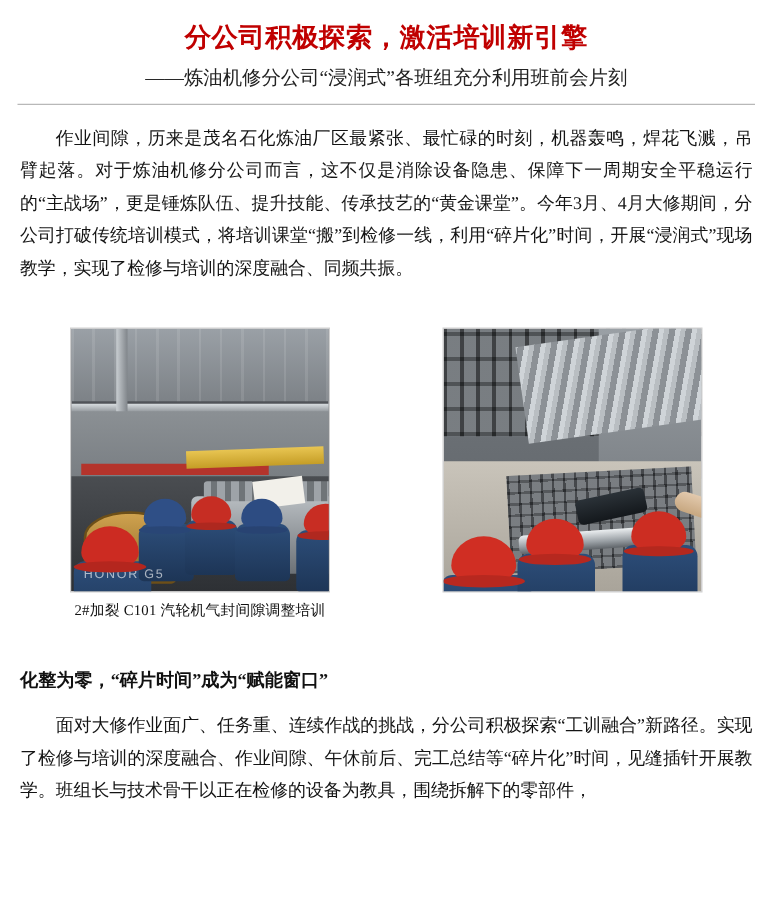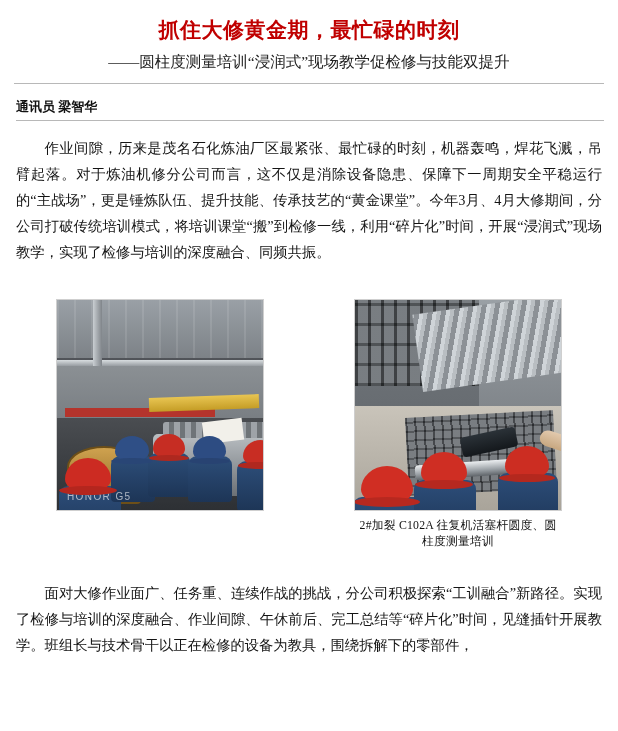--- a/index.html
+++ b/index.html
@@ -227,25 +227,24 @@
     position: absolute; left: 184px; bottom: 58px; width: 52px; height: 16px;
     background: linear-gradient(#e2c9ad,#c7a780); border-radius: 8px; transform: rotate(18deg);
     z-index: 4;
   }
 </style>
 </head>
 <body>
 
 <div class="page">
 
-  <div class="title">抓住大修黄金期，最忙碌的时刻</div>
-
-  <div class="subtitle">——圆柱度测量培训“浸润式”现场教学促检修与技能双提升</div>
-
-  <div class="byline">通讯员 梁智华</div>
+  <div class="title">分公司积极探索，激活培训新引擎</div>
+
+  <div class="subtitle">——炼油机修分公司“浸润式”各班组充分利用班前会片刻</div>
+
 
   <p class="para">作业间隙，历来是茂名石化炼油厂区最紧张、最忙碌的时刻，机器轰鸣，焊花飞溅，吊臂起落。对于炼油机修分公司而言，这不仅是消除设备隐患、保障下一周期安全平稳运行的“主战场”，更是锤炼队伍、提升技能、传承技艺的“黄金课堂”。今年3月、4月大修期间，分公司打破传统培训模式，将培训课堂“搬”到检修一线，利用“碎片化”时间，开展“浸润式”现场教学，实现了检修与培训的深度融合、同频共振。</p>
 
   <div class="figures">
 
     <figure class="fig">
       <div class="photo p1" aria-label="检修现场多名戴红色与蓝色安全帽的工人围绕汽轮机转子进行气封间隙调整教学">
         <div class="ceil"></div>
         <div class="pipe-h"></div>
         <div class="pipe-v" style="left:36px;"></div>
@@ -278,20 +277,21 @@
           <div class="helmet"></div>
           <div class="body-b"></div>
         </div>
         <div class="wrk w6">
           
           
         </div>
 
         <div class="watermark">HONOR G5</div>
       </div>
+      <figcaption class="caption">2#加裂 C101 汽轮机气封间隙调整培训</figcaption>
     </figure>
 
     <figure class="fig">
       <div class="photo p2" aria-label="三名戴红色安全帽的工人在格栅平台上对往复机活塞杆进行圆度测量">
         <div class="grate"></div>
         <div class="wall2"></div>
         <div class="rodbundle"></div>
         <div class="sheet"></div>
         <div class="meshplate"></div>
         <div class="rod"></div>
@@ -304,21 +304,21 @@
         <div class="w2">
           <div class="helmet"></div>
           <div class="body-b"></div>
         </div>
         <div class="w3">
           <div class="helmet"></div>
           <div class="body-b"></div>
         </div>
         <div class="arm"></div>
       </div>
-      <figcaption class="caption">2#加裂 C102A 往复机活塞杆圆度、圆柱度测量培训</figcaption>
     </figure>
 
   </div>
 
+  <div class="heading2">化整为零，“碎片时间”成为“赋能窗口”</div>
 
   <p class="para">面对大修作业面广、任务重、连续作战的挑战，分公司积极探索“工训融合”新路径。实现了检修与培训的深度融合、作业间隙、午休前后、完工总结等“碎片化”时间，见缝插针开展教学。班组长与技术骨干以正在检修的设备为教具，围绕拆解下的零部件，</p>
 
 </div>
 
 </body></html>

